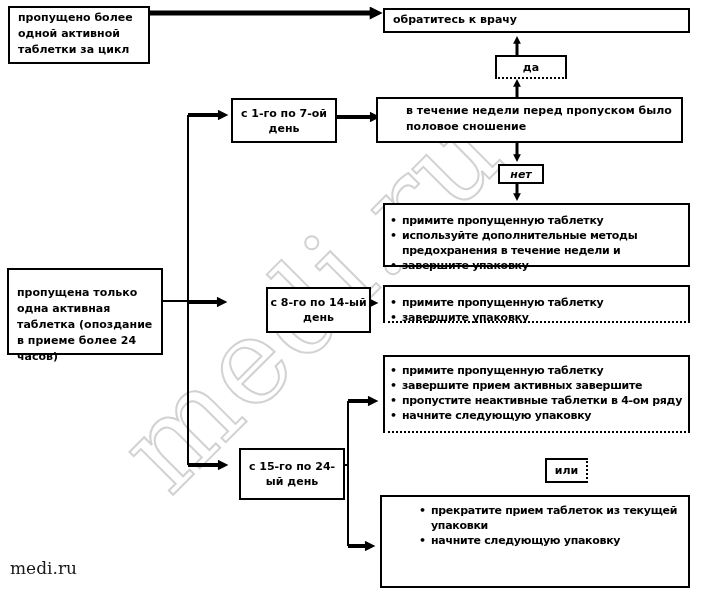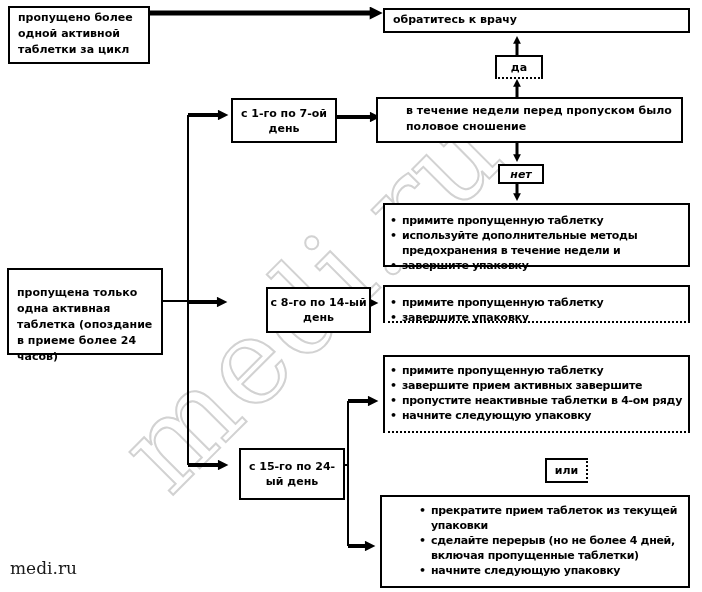--- a/index.html
+++ b/index.html
@@ -63,21 +63,21 @@
     <line class="w2" x1="337" y1="465" x2="349" y2="465"></line>
     <line class="w2" x1="348" y1="401" x2="348" y2="546"></line>
     <line class="w4" x1="348" y1="401" x2="369" y2="401" marker-end="url(#ar)"></line>
     <line class="w4" x1="348" y1="546" x2="366" y2="546" marker-end="url(#ar)"></line>
   </svg>
 
   <div class="box pad" style="left:8px;top:6px;width:142px;height:58px;">пропущено более одной активной таблетки за цикл</div>
 
   <div class="box pad" style="left:383px;top:8px;width:307px;height:25px;">обратитесь к врачу</div>
 
-  <div class="box ctr dot-b" style="left:495px;top:55px;width:48px;height:24px;">да</div>
+  <div class="box ctr dot-b" style="left:495px;top:55px;width:72px;height:24px;">да</div>
 
   <div class="box pad" style="left:376px;top:97px;width:307px;height:46px;padding-top:4px;padding-left:28px;">в течение недели перед пропуском было половое сношение</div>
 
   <div class="box ctr" style="left:498px;top:164px;width:46px;height:20px;font-style:italic;">нет</div>
 
   <div class="box" style="left:383px;top:203px;width:307px;height:64px;">
     <ul class="blts">
         <li>примите пропущенную таблетку</li>
         <li>используйте дополнительные методы предохранения в течение недели и</li>
         <li>завершите упаковку</li>
@@ -106,20 +106,19 @@
         <li>пропустите неактивные таблетки в 4-ом ряду</li>
         <li>начните следующую упаковку</li>
       </ul>
   </div>
 
   <div class="box ctr dot-r" style="left:512px;top:458px;width:43px;height:25px;">или</div>
 
   <div class="box" style="left:380px;top:495px;width:310px;height:93px;">
     <ul class="blts" style="padding-top:6px;margin-left:32px;">
         <li>прекратите прием таблеток из текущей упаковки</li>
-        <li>сделайте перерыв (но не более 4 дней, включая пропущенные таблетки)</li>
         <li>начните следующую упаковку</li>
       </ul>
   </div>
 
   <div class="footer">medi.ru</div>
 
 </div>
 
 </body></html>

